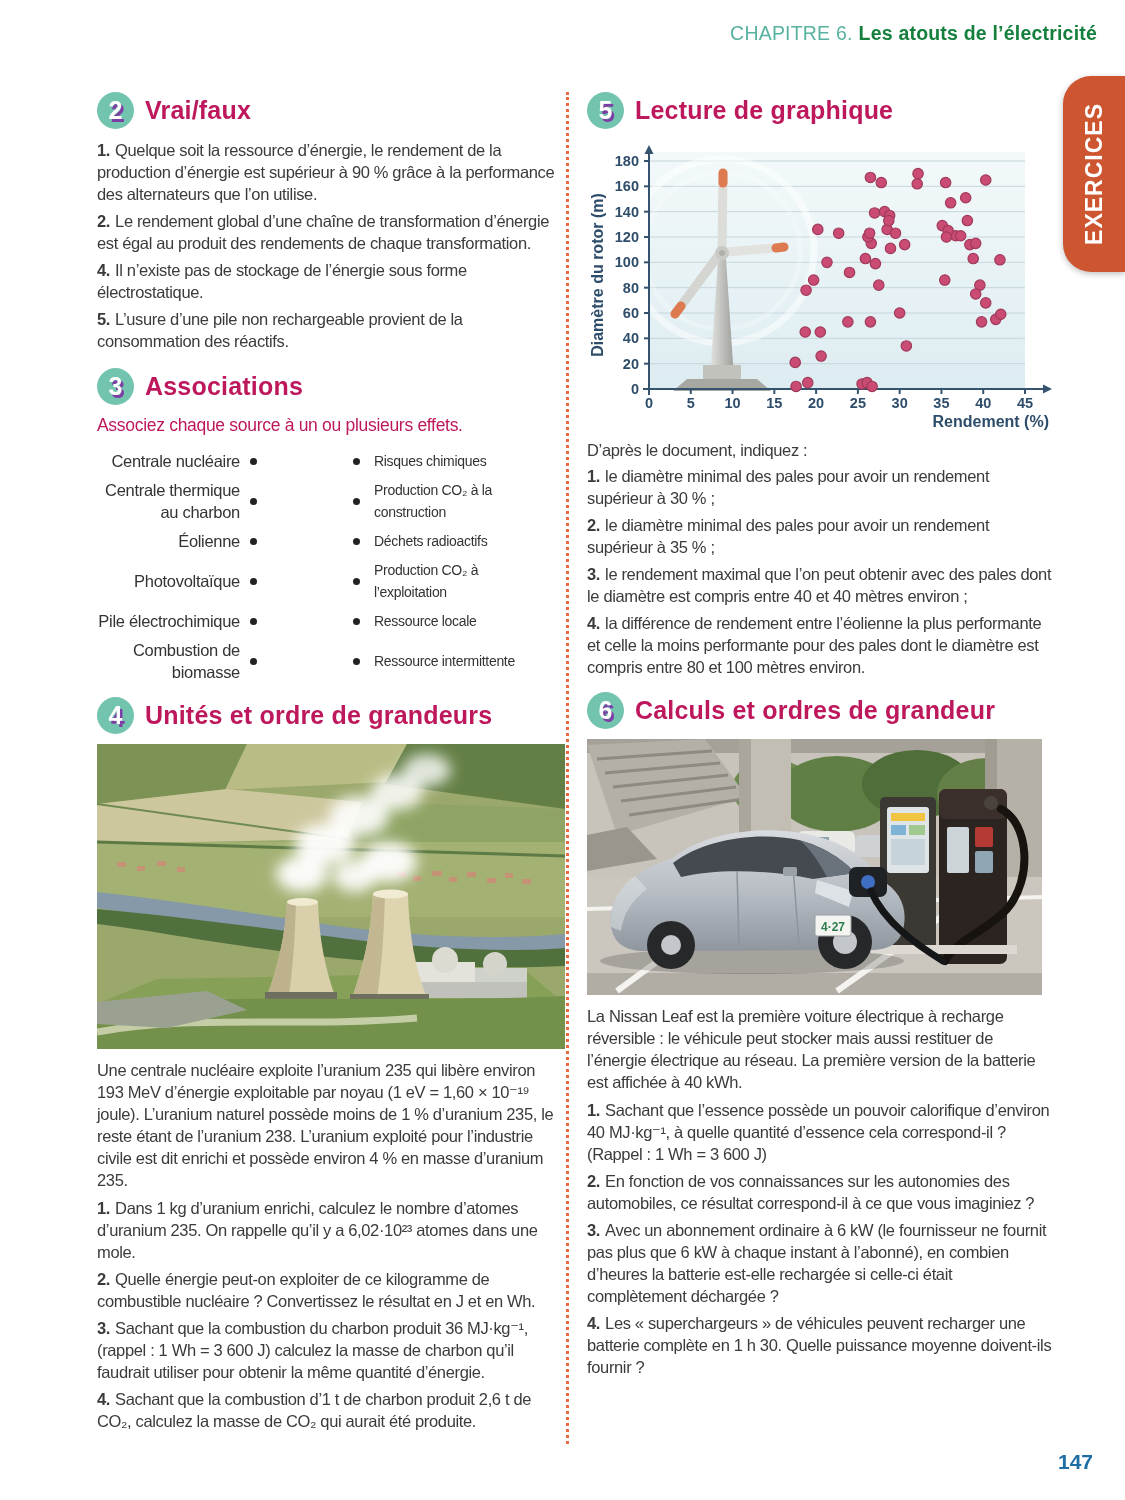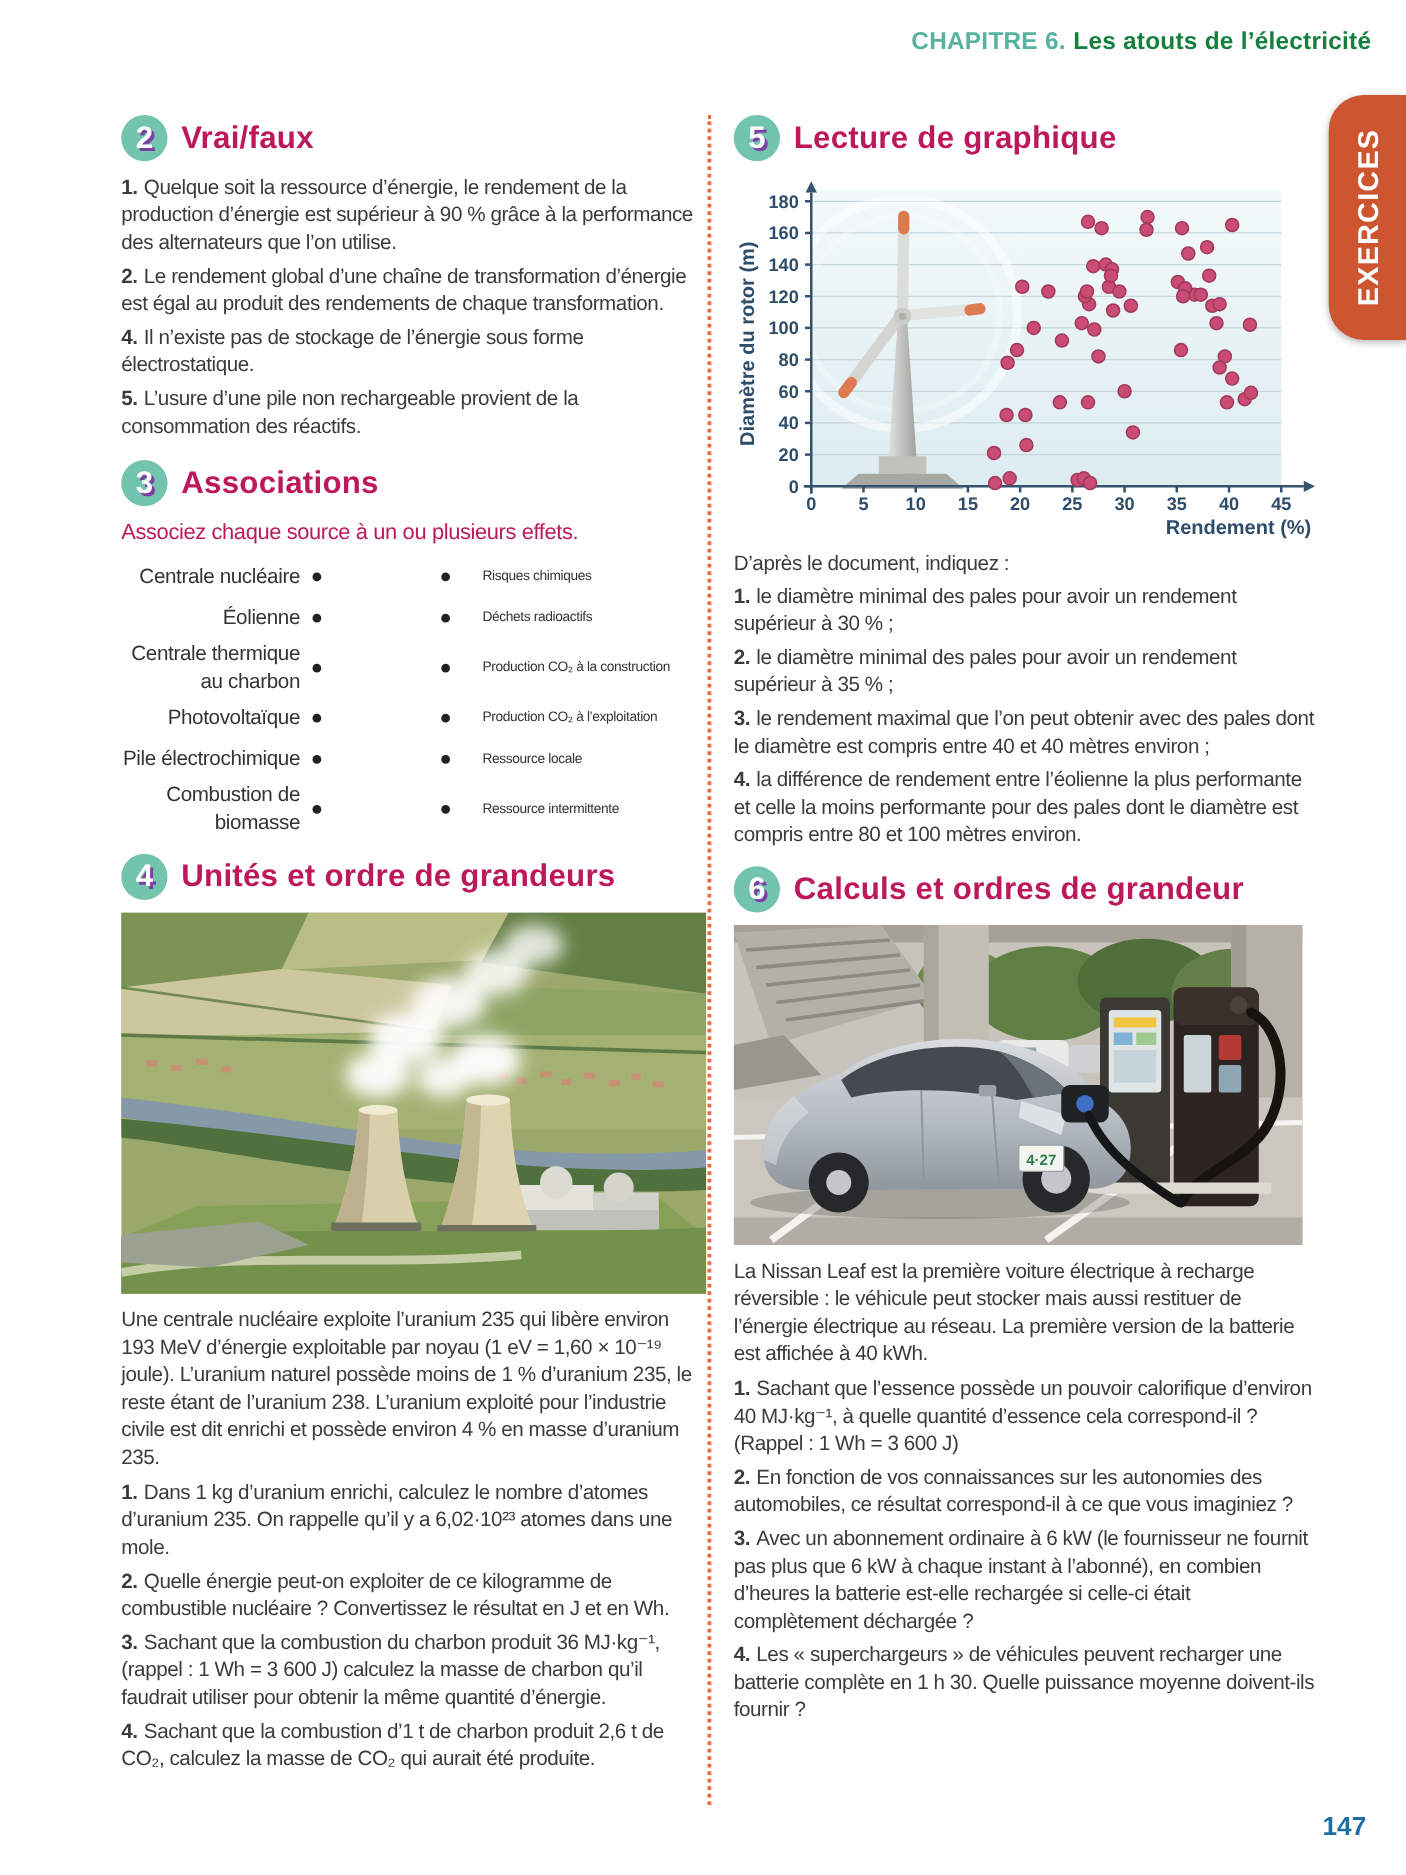--- a/index.html
+++ b/index.html
@@ -1,20 +1,20 @@
 <!DOCTYPE html>
 <html><head>
 <meta charset="utf-8">
 <style>
   html,body{margin:0;padding:0;background:#ffffff;}
   .page{position:relative;width:1125px;height:1500px;background:#ffffff;overflow:hidden;
         font-family:"Liberation Sans","DejaVu Sans",sans-serif;color:#333;}
   
   .chapter{position:absolute;top:22px;right:28px;font-size:19.5px;color:#58b2a0;letter-spacing:0.2px;}
-  .chapter .chap-label{font-weight:700;margin-right:6px;margin-left:39px;}
+  .chapter .chap-label{font-weight:400;margin-right:6px;margin-left:39px;}
   .chapter .chap-title{font-weight:700;color:#15803d;}
   .side-tab{position:absolute;right:0;top:76px;width:62px;height:196px;background:#cd5530;
             border-radius:28px 0 0 28px;box-shadow:0 2px 6px rgba(0,0,0,.25);
             display:flex;align-items:center;justify-content:center;}
   .side-tab span{writing-mode:vertical-rl;transform:rotate(180deg);color:#fff;font-weight:700;
                  font-size:23px;letter-spacing:1px;}
   .divider{position:absolute;left:566px;top:92px;height:1352px;border-left:3px dotted #ec6a3d;}
   .pagenum{position:absolute;right:32px;bottom:26px;color:#1d6fa5;font-weight:700;font-size:21px;}
   
   .col{position:absolute;top:92px;width:468px;}
@@ -29,22 +29,22 @@
   
   .body,.q{font-size:16.5px;line-height:22px;letter-spacing:-0.35px;color:#3b3b3b;margin:0 0 6px 0;}
   .q{margin:0 0 5px 0;}
   .qnum{font-weight:700;margin-right:5px;}
   .bold-intro{font-size:17.5px;font-weight:400;color:#be185d;margin:2px 0 10px 0;letter-spacing:-0.3px;}
   
   .match{margin:2px 0 14px 0;}
   .match-row{display:flex;align-items:center;min-height:30px;margin-bottom:3px;}
   .src{width:160px;display:flex;justify-content:flex-end;align-items:center;gap:10px;
        text-align:right;font-size:16.5px;line-height:22px;letter-spacing:-0.3px;}
-  .eff{margin-left:96px;display:flex;align-items:center;gap:26px;width:190px;
-       font-size:11px;line-height:22px;letter-spacing:-0.3px;}
+  .eff{margin-left:96px;display:flex;align-items:center;gap:14px;width:190px;
+       font-size:14px;line-height:22px;letter-spacing:-0.3px;}
   .dot{flex:0 0 auto;width:7px;height:7px;border-radius:50%;background:#222;}
   
   .photo{display:block;margin:2px 0 10px 0;}
   .chart-wrap{margin:4px 0 4px 0;}
   .tick{font-size:14.5px;font-weight:700;fill:#2e4d6b;}
   .axis-label{font-size:16px;font-weight:700;fill:#2e4d6b;}
   .mt14{margin-top:14px;} .mt16{margin-top:16px;}
 </style>
 </head>
 <body>
@@ -92,37 +92,37 @@
             <span class="dot"></span>
           </div>
           <div class="eff">
             <span class="dot"></span>
             <span>Risques chimiques</span>
           </div>
         </div>
 
         <div class="match-row">
           <div class="src">
-            <span>Éolienne</span>
+            <span>Centrale thermique au charbon</span>
             <span class="dot"></span>
           </div>
           <div class="eff">
             <span class="dot"></span>
-            <span>Déchets radioactifs</span>
+            <span>Production CO₂ à la construction</span>
           </div>
         </div>
 
         <div class="match-row">
           <div class="src">
-            <span>Centrale thermique au charbon</span>
+            <span>Éolienne</span>
             <span class="dot"></span>
           </div>
           <div class="eff">
             <span class="dot"></span>
-            <span>Production CO₂ à la construction</span>
+            <span>Déchets radioactifs</span>
           </div>
         </div>
 
         <div class="match-row">
           <div class="src">
             <span>Photovoltaïque</span>
             <span class="dot"></span>
           </div>
           <div class="eff">
             <span class="dot"></span>

